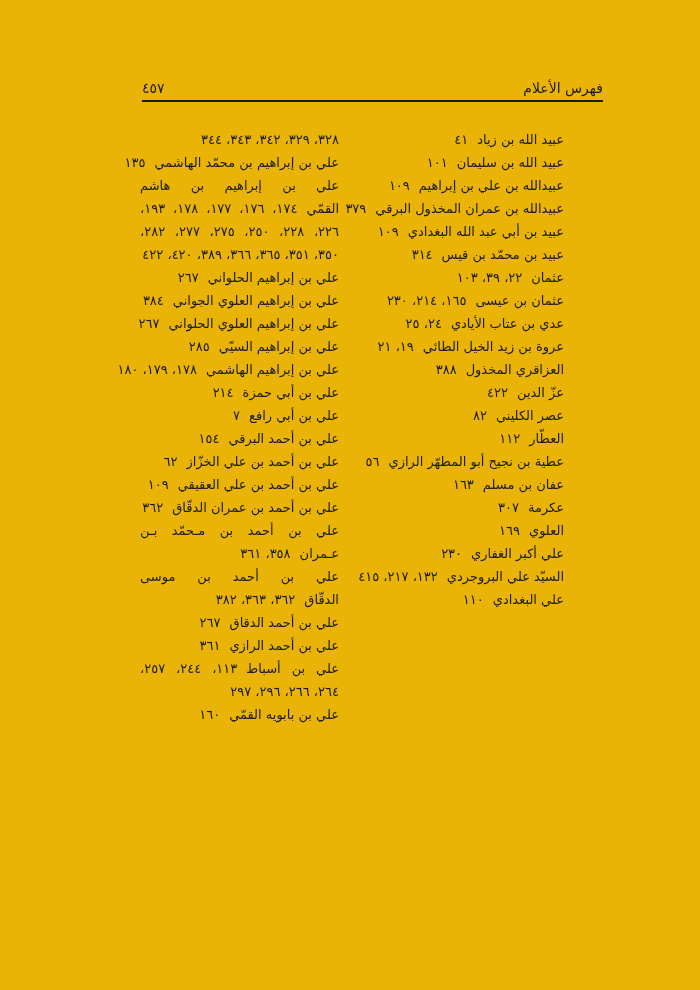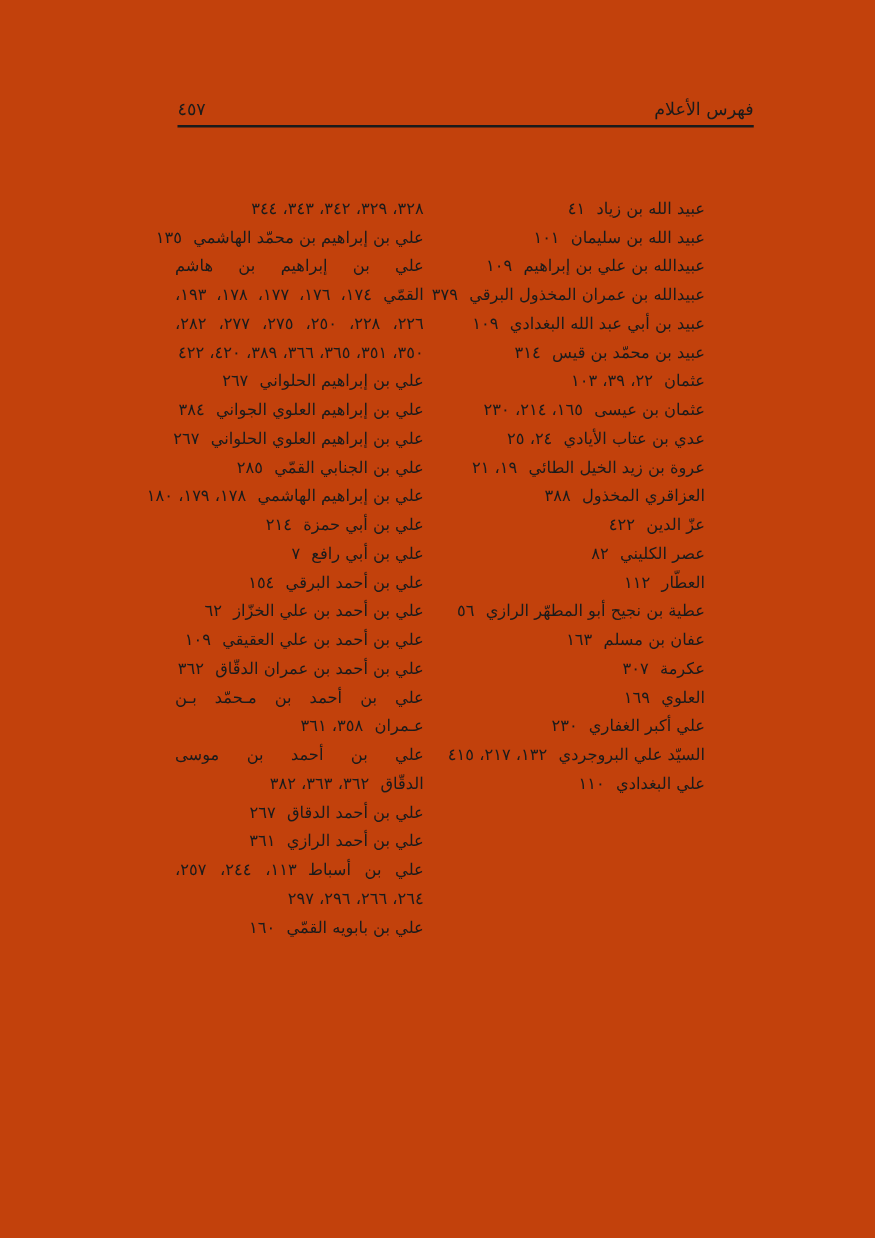--- a/index.html
+++ b/index.html
@@ -4,21 +4,21 @@
 <style>
   html, body {
     margin: 0;
     padding: 0;
     background: #ffffff;
   }
   .page {
     position: relative;
     width: 700px;
     height: 990px;
-    background: #c2410c;
+    background: #eab308;
     font-family: "DejaVu Sans", sans-serif;
     color: #1b1b1b;
     overflow: hidden;
   }
   .header {
     position: absolute;
     top: 80px;
     left: 142px;
     width: 461px;
     display: flex;
@@ -35,21 +35,20 @@
     direction: rtl;
   }
   .columns {
     position: absolute;
     top: 128px;
     left: 140px;
     width: 424px;
     display: flex;
     direction: ltr;
     gap: 26px;
-    margin-top: 28px;
   }
   .col {
     width: 199px;
     direction: rtl;
     text-align: right;
     font-size: 13px;
     line-height: 23px;
   }
   .entry {
     white-space: nowrap;
@@ -90,21 +89,21 @@
 
   <div class="columns">
 
     <div class="col" id="left-col">
       <div class="cont-line">٣٢٨، ٣٢٩، ٣٤٢، ٣٤٣، ٣٤٤</div>
     <div class="entry"><span class="name">علي بن إبراهيم بن محمّد الهاشمي</span><span class="pages">١٣٥</span></div>
         <div class="entry ml"><span class="name">علي بن إبراهيم بن هاشم القمّي</span><span class="pages">١٧٤، ١٧٦، ١٧٧، ١٧٨، ١٩٣، ٢٢٦، ٢٢٨، ٢٥٠، ٢٧٥، ٢٧٧، ٢٨٢، ٣٥٠، ٣٥١، ٣٦٥، ٣٦٦، ٣٨٩، ٤٢٠، ٤٢٢</span></div>
         <div class="entry"><span class="name">علي بن إبراهيم الحلواني</span><span class="pages">٢٦٧</span></div>
         <div class="entry"><span class="name">علي بن إبراهيم العلوي الجواني</span><span class="pages">٣٨٤</span></div>
         <div class="entry"><span class="name">علي بن إبراهيم العلوي الحلواني</span><span class="pages">٢٦٧</span></div>
-        <div class="entry"><span class="name">علي بن الجنابي القمّي</span><span class="pages">٢٨٥</span></div>
+        <div class="entry"><span class="name">علي بن إبراهيم السيّي</span><span class="pages">٢٨٥</span></div>
         <div class="entry"><span class="name">علي بن إبراهيم الهاشمي</span><span class="pages">١٧٨، ١٧٩، ١٨٠</span></div>
         <div class="entry"><span class="name">علي بن أبي حمزة</span><span class="pages">٢١٤</span></div>
         <div class="entry"><span class="name">علي بن أبي رافع</span><span class="pages">٧</span></div>
         <div class="entry"><span class="name">علي بن أحمد البرقي</span><span class="pages">١٥٤</span></div>
         <div class="entry"><span class="name">علي بن أحمد بن علي الخزّاز</span><span class="pages">٦٢</span></div>
         <div class="entry"><span class="name">علي بن أحمد بن علي العقيقي</span><span class="pages">١٠٩</span></div>
         <div class="entry"><span class="name">علي بن أحمد بن عمران الدقّاق</span><span class="pages">٣٦٢</span></div>
         <div class="entry ml"><span class="name">علي بن أحمد بن مـحمّد بـن عـمران</span><span class="pages">٣٥٨، ٣٦١</span></div>
         <div class="entry ml"><span class="name">علي بن أحمد بن موسى الدقّاق</span><span class="pages">٣٦٢، ٣٦٣، ٣٨٢</span></div>
         <div class="entry"><span class="name">علي بن أحمد الدقاق</span><span class="pages">٢٦٧</span></div>

